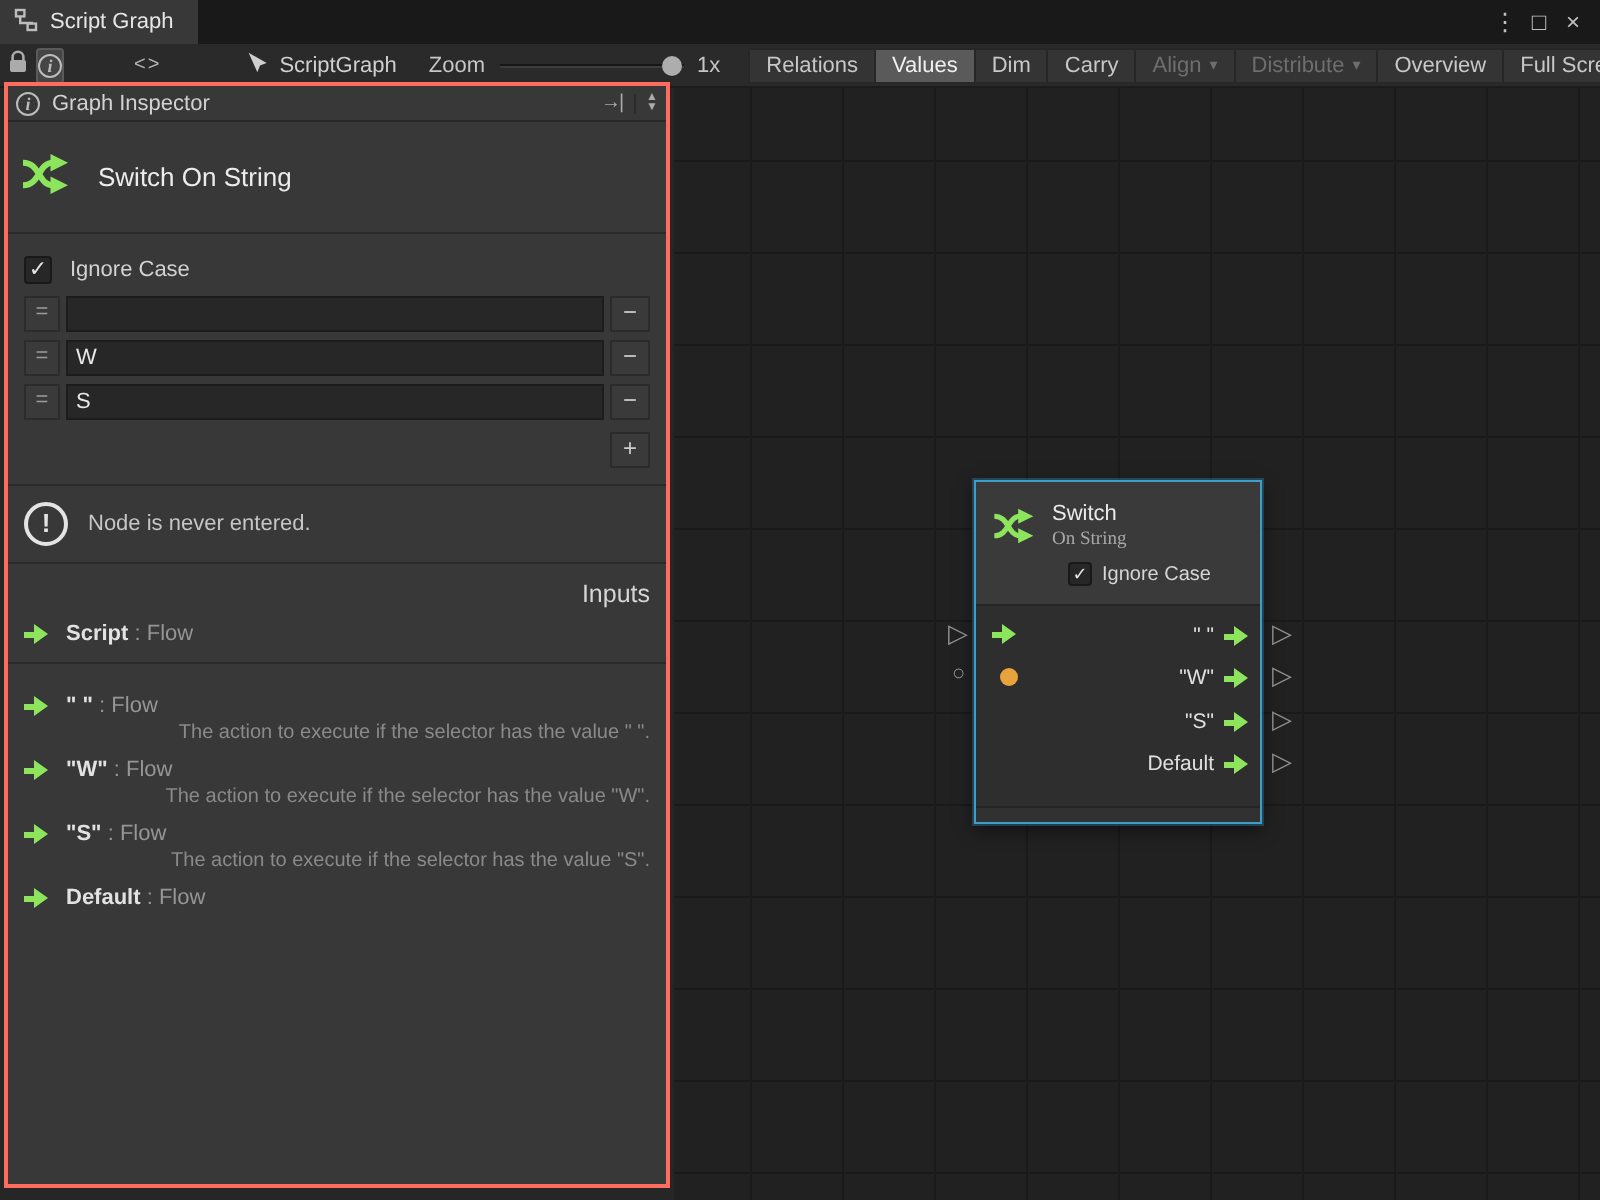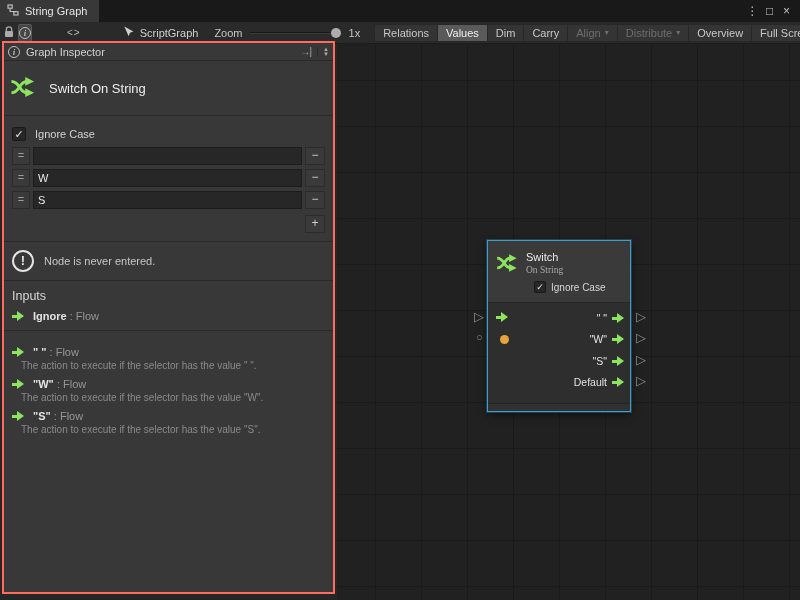--- a/index.html
+++ b/index.html
@@ -46,21 +46,21 @@
   .options-label { width:118px; padding-top:3px; color:#D4D4D4; }
   .options-list { flex:1; display:flex; flex-direction:column; gap:4px; }
   .opt-row { display:flex; align-items:center; gap:3px; }
   .opt-handle { width:18px; height:18px; background:#3A3A3A; border:1px solid #2B2B2B; color:#9C9C9C; font-size:11px; line-height:15px; text-align:center; cursor:grab; }
   .opt-input { flex:1; height:18px; min-width:0; background:#272727; border:1px solid #1C1C1C; color:#E8E8E8; font-size:11px; padding:0 4px; font-family:inherit; }
   .opt-btn { width:20px; height:18px; background:#3A3A3A; border:1px solid #2B2B2B; color:#CCCCCC; font-size:12px; line-height:14px; text-align:center; cursor:pointer; }
   .plus-row { display:flex; justify-content:flex-end; margin-top:2px; }
   .warning { display:flex; align-items:center; gap:10px; padding:8px; border-top:1px solid #2A2A2A; border-bottom:1px solid #2A2A2A; }
   .warn-ic { flex:0 0 auto; width:22px; height:22px; border:2px solid #E4E4E4; border-radius:50%; color:#E4E4E4; font-weight:bold; font-size:13px; line-height:18px; text-align:center; }
   .warning-text { color:#C6C6C6; }
-  .ports-section { padding:8px 8px 8px; }
+  .ports-section { padding:8px 8px 8px;text-align:right; }
   .section-h { font-size:12.5px; color:#D6D6D6; margin-bottom:6px; }
   .port-item { display:flex; align-items:center; gap:8px; margin-top:7px; }
   .pname { color:#E2E2E2; font-weight:bold; }
   .psep,.ptype { color:#969696; }
   .port-desc { color:#8A8A8A; font-size:10px; margin:2px 0 6px 9px; }
 
   
   .fa { position:relative; display:inline-block; width:13px; height:11px; flex:0 0 auto; }
   .fa::before { content:""; position:absolute; left:0; top:4px; width:6px; height:3px; background:var(--green,#8CE55C); }
   .fa::after { content:""; position:absolute; left:5px; top:0; border-left:7px solid var(--green,#8CE55C); border-top:5.5px solid transparent; border-bottom:5.5px solid transparent; }
@@ -91,21 +91,21 @@
   <div class="tab">
     <span>
       <svg width="12" height="12" viewBox="0 0 12 12">
           <g fill="none" stroke="#BDBDBD" stroke-width="1.2">
             <rect x="1" y="1" width="4.2" height="3.2"></rect>
             <rect x="6.8" y="7.8" width="4.2" height="3.2"></rect>
             <path d="M3.1 4.5 v3 h5.8 v0.3"></path>
           </g>
         </svg>
     </span>
-    <span>String Graph</span>
+    <span>Script Graph</span>
   </div>
   <div class="win-controls">
     <span>⋮</span>
     <span>□</span>
     <span>×</span>
   </div>
 </div>
 
 <div class="toolbar">
   <span class="tib">
@@ -271,21 +271,21 @@
 
   <div class="warning">
     <span class="warn-ic">!</span>
     <span class="warning-text">Node is never entered.</span>
   </div>
 
   <div class="ports-section">
     <div class="section-h">Inputs</div>
     <div class="port-item">
       <span class="fa"></span>
-      <span><span class="pname">Ignore</span><span class="psep"> : </span><span class="ptype">Flow</span></span>
+      <span><span class="pname">Script</span><span class="psep"> : </span><span class="ptype">Flow</span></span>
     </div>
   </div>
 
   <div class="divider"></div>
 
   <div class="ports-section">
 
     <div class="port-item">
       <span class="fa"></span>
       <span><span class="pname">" "</span><span class="psep"> : </span><span class="ptype">Flow</span></span>
@@ -297,15 +297,19 @@
       <span><span class="pname">"W"</span><span class="psep"> : </span><span class="ptype">Flow</span></span>
     </div>
     <div class="port-desc">The action to execute if the selector has the value "W".</div>
 
     <div class="port-item">
       <span class="fa"></span>
       <span><span class="pname">"S"</span><span class="psep"> : </span><span class="ptype">Flow</span></span>
     </div>
     <div class="port-desc">The action to execute if the selector has the value "S".</div>
 
+    <div class="port-item">
+      <span class="fa"></span>
+      <span><span class="pname">Default</span><span class="psep"> : </span><span class="ptype">Flow</span></span>
+    </div>
     <div class="port-desc"></div>
   </div>
 </div>
 
 </body></html>

